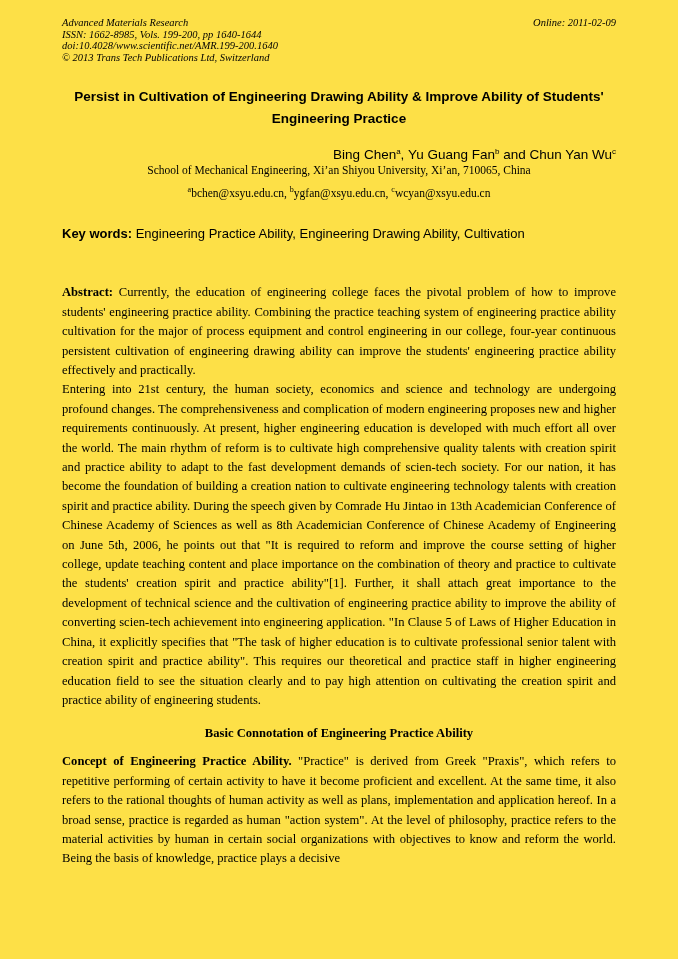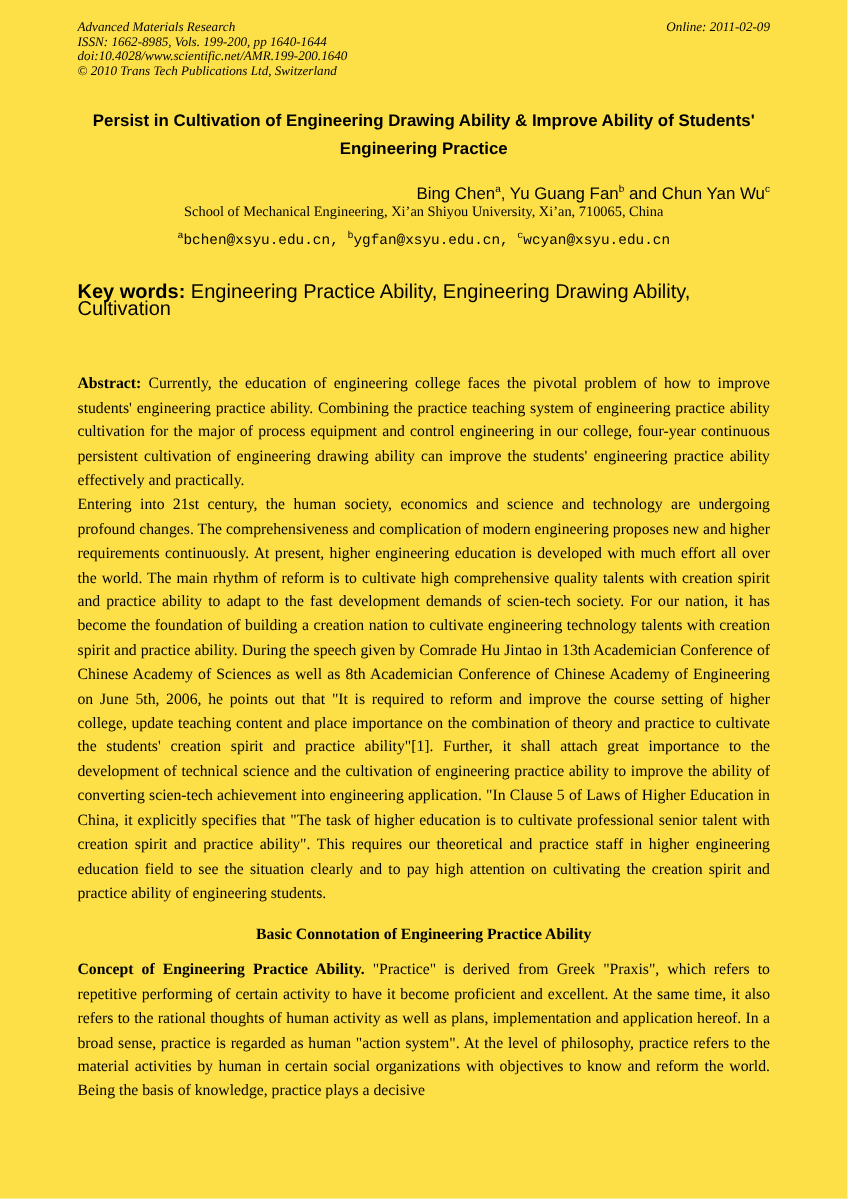--- a/index.html
+++ b/index.html
@@ -49,34 +49,34 @@
     margin-top: 17px;
   }
   .affiliation {
     font-family: Liberation Serif, serif;
     font-size: 11.5px;
     line-height: 14px;
     text-align: center;
     margin-top: 0;
   }
   .emails {
-    font-family: Liberation Mono, monospace;
+    font-family: Liberation Serif, serif;
     font-size: 11.5px;
     line-height: 14px;
     text-align: center;
     margin-top: 9px;
   }
   sup {
     font-size: 8px;
     line-height: 0;
     vertical-align: super;
   }
   .keywords {
     font-family: "Liberation Sans", sans-serif;
-    font-size: 16px;
+    font-size: 13px;
     line-height: 14px;
     margin-top: 27px;
   }
   .keywords b { font-weight: bold; }
 
   
   p.body {
     font-family: "Liberation Serif", serif;
     font-size: 12.6px;
     line-height: 19.4px;
@@ -97,21 +97,21 @@
 </head>
 <body>
 
 <div class="page">
 
   <div class="pub-header">
     <div class="pub-left">
       <div>Advanced Materials Research</div>
       <div>ISSN: 1662-8985, Vols. 199-200, pp 1640-1644</div>
       <div>doi:10.4028/www.scientific.net/AMR.199-200.1640</div>
-      <div>© 2010 Trans Tech Publications Ltd, Switzerland</div>
+      <div>© 2013 Trans Tech Publications Ltd, Switzerland</div>
     </div>
     <div class="pub-right">Online: 2011-02-09</div>
   </div>
 
   <h1 class="title">Persist in Cultivation of Engineering Drawing Ability &amp; Improve Ability of Students' Engineering Practice</h1>
 
   <div class="authors"><span>Bing Chen</span><sup>a</sup><span>, </span><span>Yu Guang Fan</span><sup>b</sup><span> and </span><span>Chun Yan Wu</span><sup>c</sup></div>
 
   <div class="affiliation">School of Mechanical Engineering, Xi’an Shiyou University, Xi’an, 710065, China</div>
 

